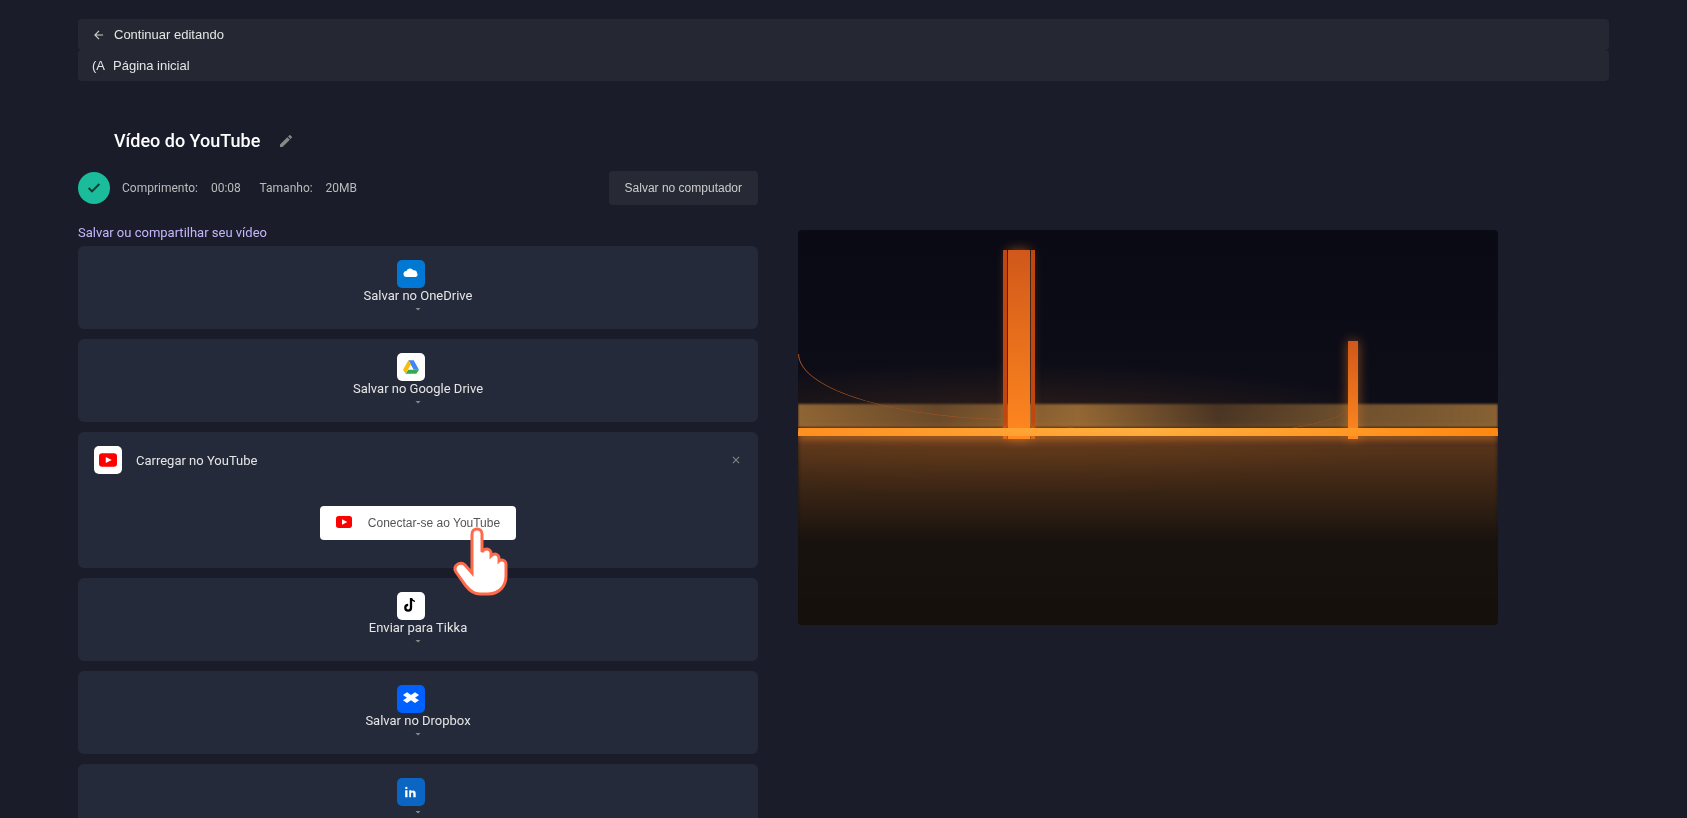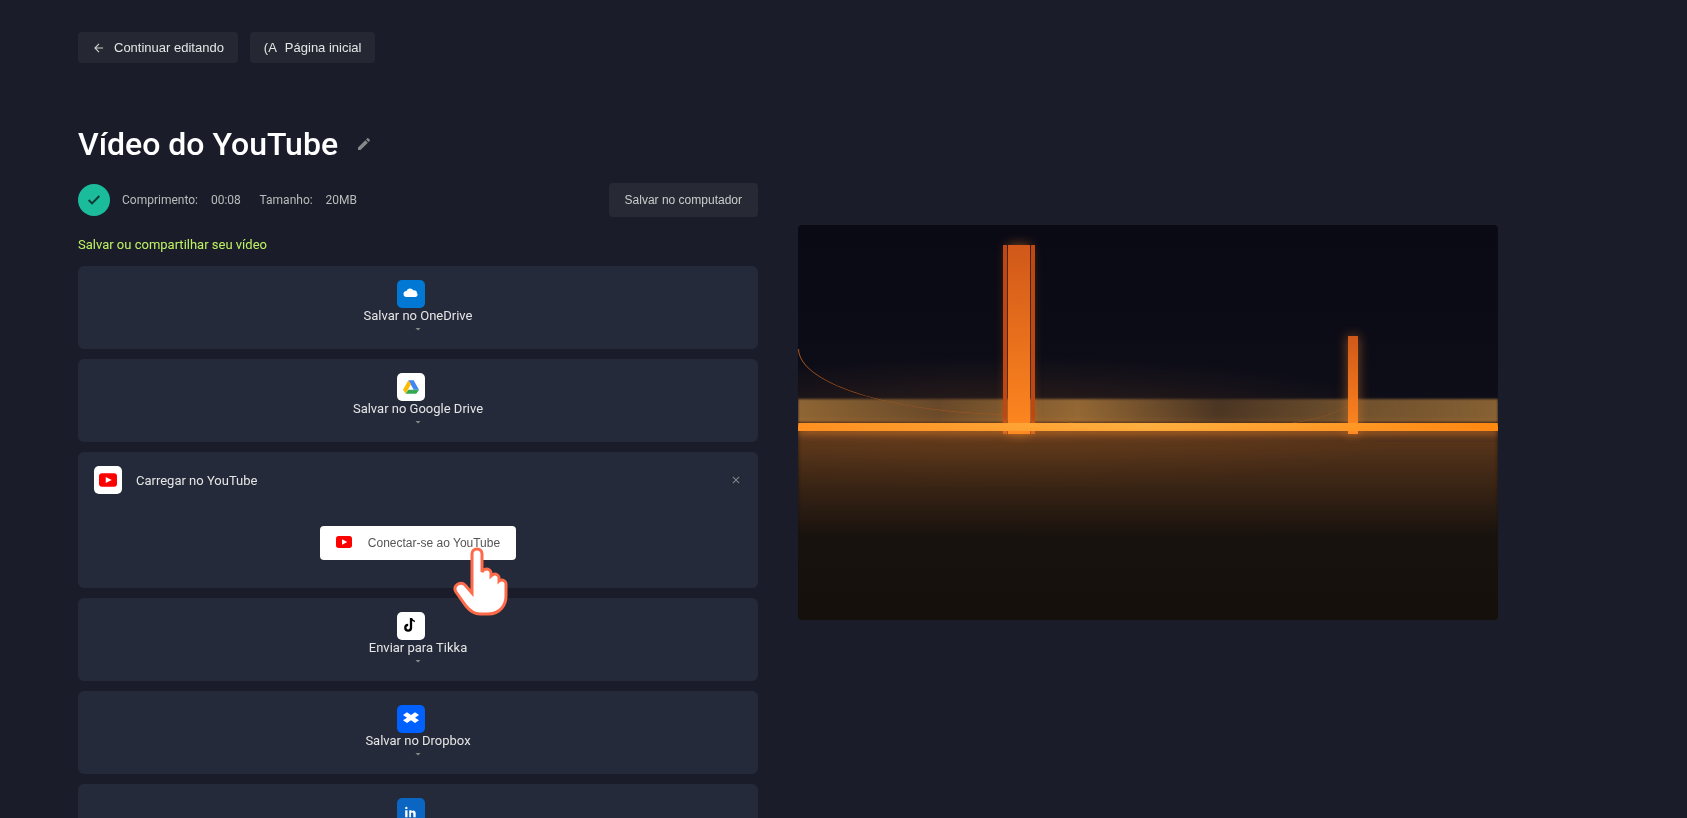--- a/index.html
+++ b/index.html
@@ -10,22 +10,23 @@
     body {
       background: #1a1d29;
       color: #ffffff;
       font-family: -apple-system, BlinkMacSystemFont, "Segoe UI", Roboto, sans-serif;
       width: 1687px;
       height: 818px;
       overflow: hidden;
     }
     .top-nav {
       display: flex;
-      gap: 12px;
-      padding: 32px 78px;
+      gap: 0;
+      padding: 19px 78px;
+      flex-direction: column;
     }
     .nav-button {
       background: rgba(255,255,255,0.05);
       border: none;
       color: #e5e5e5;
       padding: 8px 14px;
       border-radius: 4px;
       font-size: 13px;
       cursor: pointer;
       display: flex;
@@ -44,23 +45,24 @@
     .left-panel {
       width: 680px;
     }
     .title-row {
       display: flex;
       align-items: center;
       gap: 18px;
       margin: 30px 0 20px 0;
     }
     .page-title {
-      font-size: 32px;
+      font-size: 18px;
       font-weight: 500;
       color: #ffffff;
+      margin-left: 36px;
     }
     .edit-icon {
       width: 16px;
       height: 16px;
       fill: #888;
       cursor: pointer;
     }
     .status-row {
       display: flex;
       align-items: center;
@@ -92,22 +94,22 @@
       background: rgba(255,255,255,0.06);
       border: none;
       color: #ccc;
       padding: 10px 16px;
       border-radius: 4px;
       font-size: 12px;
       cursor: pointer;
     }
     .section-label {
       font-size: 13px;
-      color: #bef264;
-      margin-bottom: 14px;
+      color: #c4b5fd;
+      margin-bottom: 6px;
     }
     .share-item {
       background: #252a3a;
       border-radius: 6px;
       padding: 14px 16px;
       margin-bottom: 10px;
       display: flex;
       align-items: center;
       cursor: pointer;
       flex-direction: column;

